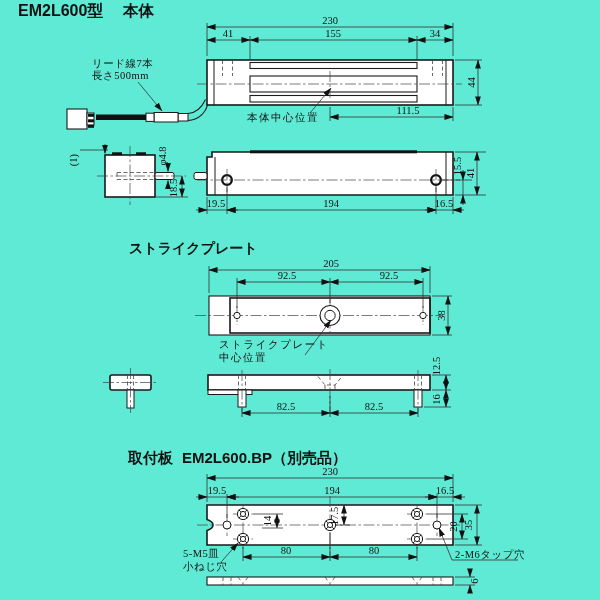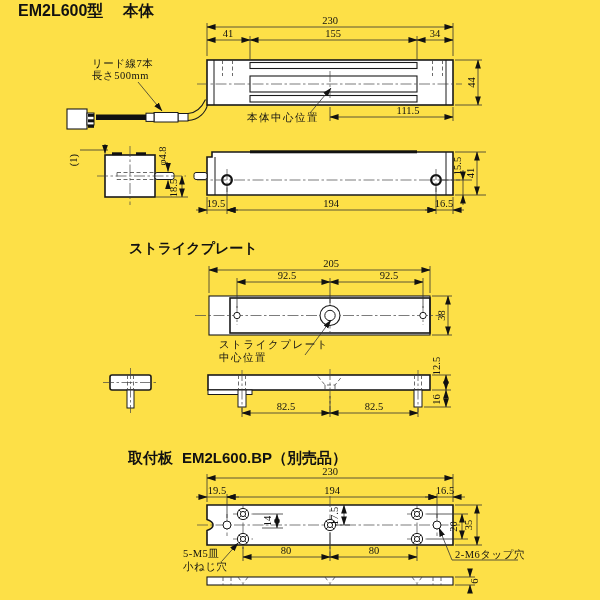--- a/index.html
+++ b/index.html
@@ -1,16 +1,16 @@
 <!DOCTYPE html>
 <html><head>
 <meta charset="utf-8">
 <style>
   html,body{margin:0;padding:0;background:#fff;}
-  #stage{position:relative;width:600px;height:600px;background:#fde047;overflow:hidden;}
+  #stage{position:relative;width:600px;height:600px;background:#5eead4;overflow:hidden;}
   svg{position:absolute;left:0;top:0;}
   .obj{stroke:#1a1a1a;stroke-width:1.6;fill:none;}
   .ob2{stroke:#1a1a1a;stroke-width:1.1;fill:none;}
   .ob1{stroke:#1a1a1a;stroke-width:1;fill:none;}
   .thin{stroke:#333;stroke-width:.8;fill:none;}
   .cl{stroke:#444;stroke-width:.7;fill:none;stroke-dasharray:11 2.5 2.5 2.5;}
   .hid{stroke:#444;stroke-width:.8;fill:none;stroke-dasharray:4 2.5;}
   .wfill{fill:#fff;}
   .bfill{fill:#111;stroke:none;}
   .ring{stroke:#111;stroke-width:2.3;fill:#fff;}

